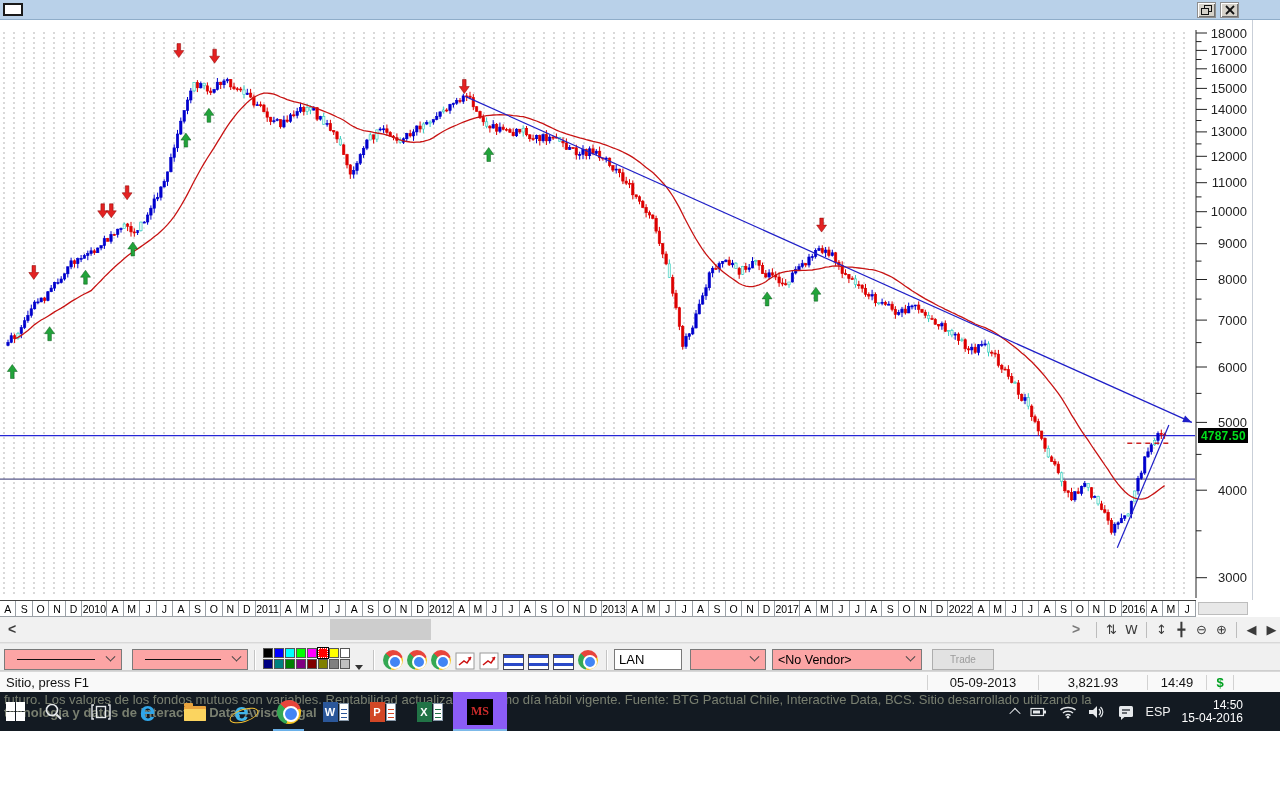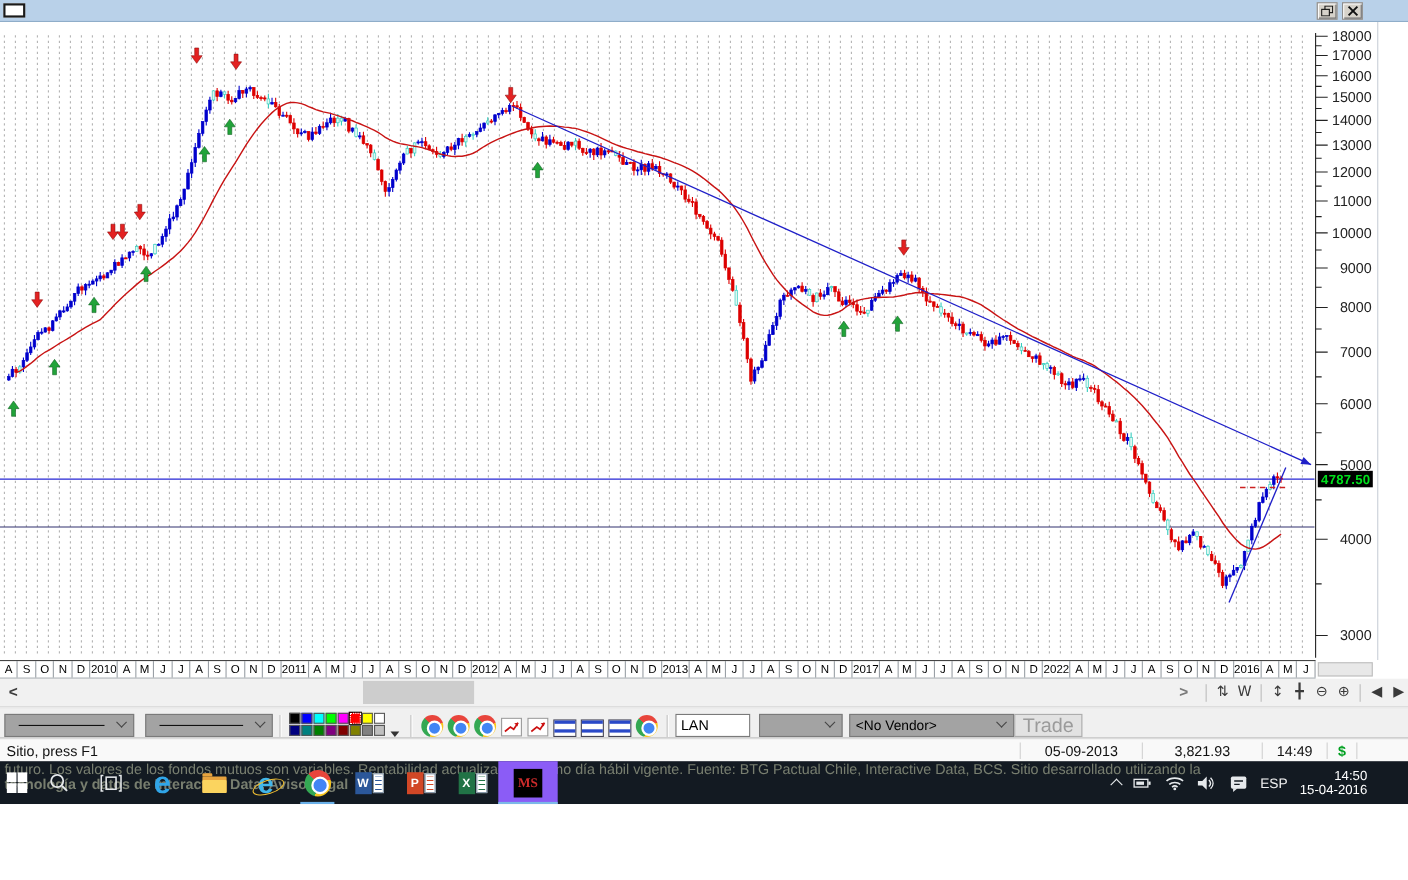--- a/index.html
+++ b/index.html
@@ -52,21 +52,21 @@
   #scroll-thumb { position:absolute; left:330px; top:2px; width:101px; height:21px; background:#cdcdcd; }
   #scroll-icons { position:absolute; left:1094px; top:2px; height:21px; display:flex; align-items:center; gap:5px; }
   .sicon { width:15px; text-align:center; font-size:13px; color:#3a3a3a;
            font-family:"DejaVu Sans","DejaVu Sans Mono",sans-serif; }
   .ssep { width:1px; height:16px; background:#bdbdbd; margin:0 2px; }
 
   
   #toolbar { position:absolute; left:0; top:643px; width:1280px; height:28px;
         background:#f0f0f0; border-top:1px solid #e6e6e6; border-bottom:1px solid #cfcfcf;
         display:flex; align-items:flex-end; padding-left:4px; }
-  .combo { height:21px; background:#a3a3a3; border:1px solid #7a7a7a; display:flex; align-items:center; }
+  .combo { height:21px; background:#fca5a5; border:1px solid #7a7a7a; display:flex; align-items:center; }
   .combo .lp { flex:1; height:0; border-top:1.6px solid #111; margin:0 12px; }
   .cv { width:7px; height:7px; border-right:1.6px solid #444; border-bottom:1.6px solid #444;
         transform:rotate(45deg) translate(-2px,-2px); margin-right:7px; flex:none; }
   .tsep { width:2px; height:20px; border-left:1px solid #c4c4c4; border-right:1px solid #ffffff; margin:0 6px; flex:none; }
   #palette { display:grid; grid-template-columns:repeat(8,10px); grid-auto-rows:10px; gap:1px;
         padding:1px; background:#f0f0f0; }
   .swatch { width:10px; height:10px; border:1px solid #555; }
   .swatch.sel { border:1px dotted #fff; box-shadow:0 0 0 1px #000; }
   .pal-arrow { width:0; height:0; border-left:4px solid transparent; border-right:4px solid transparent;
         border-top:5px solid #333; margin:10px 4px 0 4px; }
@@ -75,21 +75,21 @@
   .globe::after { content:""; position:absolute; left:5px; top:5px; width:10px; height:10px;
         border-radius:50%; background:#4285f4; border:2px solid #fff; }
   .tool-icon { flex:none; margin:0 2px; }
   .winlay { width:21px; height:16px; border:1px solid #445; background:#fff; flex:none; margin:0 2px; position:relative; }
   .winlay::before { content:""; position:absolute; left:0; top:0; right:0; height:3px; background:#2a49c8; }
   .winlay::after  { content:""; position:absolute; left:0; top:8px; right:0; height:3px; background:#2a49c8; }
   #symbol-input { width:68px; height:21px; background:#fff; border:1px solid #7a7a7a;
         font-size:13px; padding:0 4px; display:flex; align-items:center; }
   .combo-label { flex:1; font-size:12.5px; padding-left:5px; color:#000; white-space:nowrap; }
   #trade-btn { width:62px; height:21px; background:#e2e2e2; border:1px solid #adadad;
-        color:#9b9b9b; font-size:18px; display:flex; align-items:center; justify-content:center; }
+        color:#9b9b9b; font-size:10px; display:flex; align-items:center; justify-content:center; margin-left:10px; }
 
   
   #statusbar { position:absolute; left:0; top:671px; width:1280px; height:21px;
         background:#f9f9f9; border-top:1px solid #d8d8d8; display:flex; align-items:center; font-size:13px; color:#111; }
   #sb-help { margin-left:6px; }
   .sb-spring { flex:1; }
   .sb-sep { width:1px; height:15px; background:#d2d2d2; }
   .sb-panel { text-align:center; }
 
   

